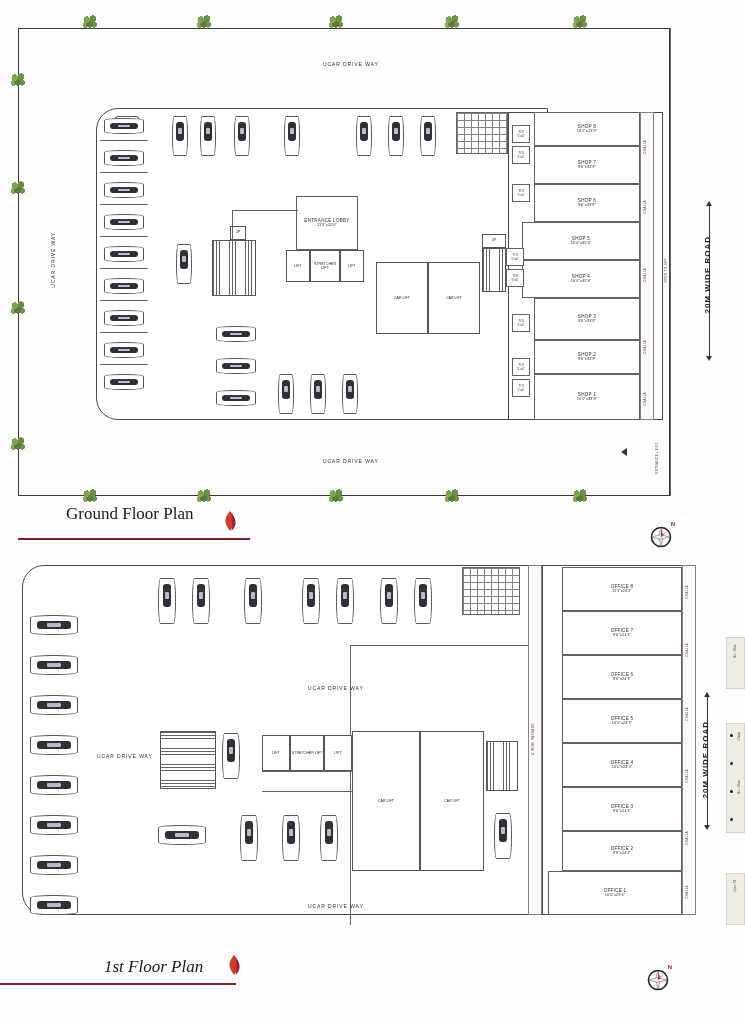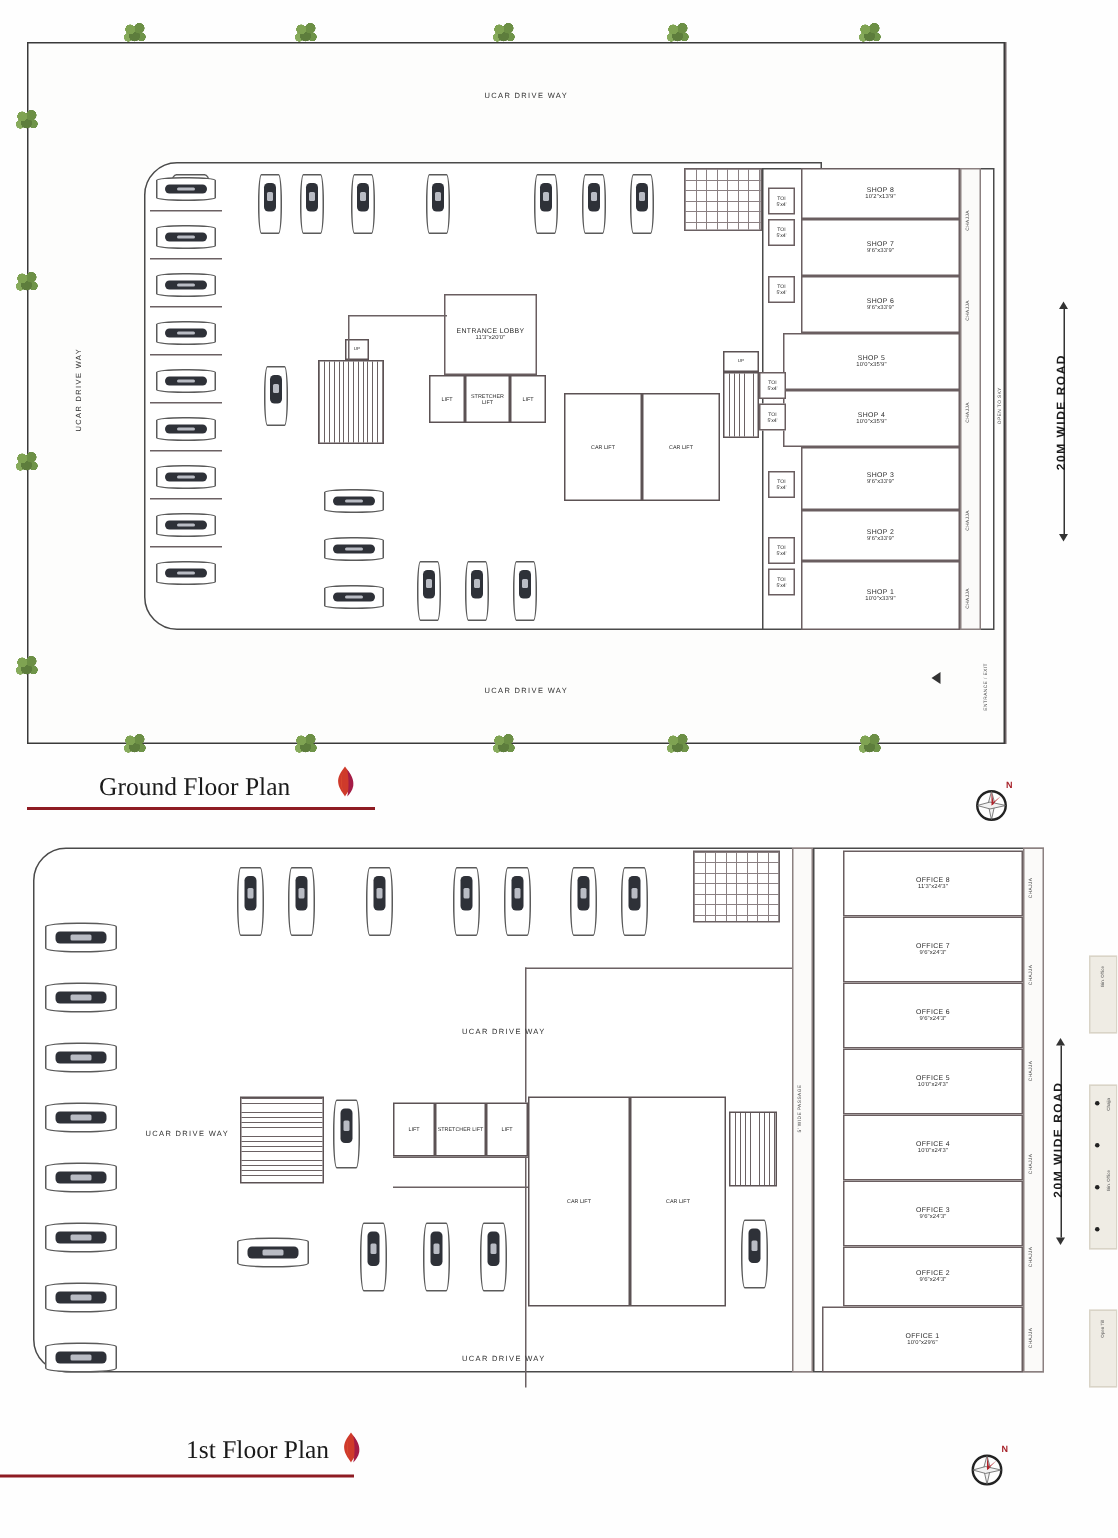--- a/index.html
+++ b/index.html
@@ -471,21 +471,21 @@
     <div class="vlabel" style="left:664px;top:258px;">OPEN TO SKY</div>
 
     <div class="vlabel" style="left:655px;top:442px;">ENTRANCE / EXIT</div>
     <div style="position:absolute;left:621px;top:448px;width:0;height:0;border-top:4px solid transparent;border-bottom:4px solid transparent;border-right:6px solid #333;"></div>
 
     <div class="road-arrow-line" style="left:709px;top:206px;height:150px;"></div>
     <div class="arrow-head up" style="left:706px;top:201px;"></div>
     <div class="arrow-head down" style="left:706px;top:356px;"></div>
     <div class="road-text" style="left:703px;top:236px;">20M WIDE ROAD</div>
 
-    <div class="plan-title" style="left:66px;top:515px;">Ground Floor Plan</div>
+    <div class="plan-title" style="left:66px;top:504px;">Ground Floor Plan</div>
     <svg class="flame" style="left:222px;top:510px;" viewBox="0 0 16 22">
       <path d="M8 1 C11 5, 13 8, 12.5 12 C12 16, 9 19, 8 21 C7 19, 4 16, 3.5 12 C3 8, 5 5, 8 1 Z" fill="#cf3a2b"></path>
       <path d="M9.5 3 C12.5 7, 14 10, 13.5 14 C13 17, 11 19.5, 9.5 21 C10.5 17, 10.8 10, 9.5 3 Z" fill="#a41c46"></path>
       <path d="M6.5 5 C5 9, 5.2 14, 6.8 18 C5.5 14, 5.2 9, 6.5 5 Z" fill="#e8693a"></path>
     </svg>
     <div class="title-rule" style="left:18px;top:538px;width:232px;"></div>
 
     <div class="compass" style="left:648px;top:524px;">
       <svg viewBox="0 0 26 26" width="26" height="26">
         <circle cx="13" cy="13" r="9.5" fill="none" stroke="#222" stroke-width="1.6"></circle>
@@ -679,21 +679,21 @@
       <span class="st" style="left:10px;top:56px;">Bin. Office</span>
       <div class="dot" style="left:3px;top:10px;"></div>
       <div class="dot" style="left:3px;top:38px;"></div>
       <div class="dot" style="left:3px;top:66px;"></div>
       <div class="dot" style="left:3px;top:94px;"></div>
     </div>
     <div class="scan-strip" style="left:726px;top:318px;width:19px;height:52px;">
       <span class="st" style="left:6px;top:6px;">Open Till</span>
     </div>
 
-    <div class="plan-title" style="left:124px;top:960px;top:402px;">1st Floor Plan</div>
+    <div class="plan-title" style="left:104px;top:960px;top:402px;font-style:italic;">1st Floor Plan</div>
     <svg class="flame" style="left:226px;top:399px;" viewBox="0 0 16 22">
       <path d="M8 1 C11 5, 13 8, 12.5 12 C12 16, 9 19, 8 21 C7 19, 4 16, 3.5 12 C3 8, 5 5, 8 1 Z" fill="#cf3a2b"></path>
       <path d="M9.5 3 C12.5 7, 14 10, 13.5 14 C13 17, 11 19.5, 9.5 21 C10.5 17, 10.8 10, 9.5 3 Z" fill="#a41c46"></path>
       <path d="M6.5 5 C5 9, 5.2 14, 6.8 18 C5.5 14, 5.2 9, 6.5 5 Z" fill="#e8693a"></path>
     </svg>
     <div class="title-rule" style="left:0px;top:428px;width:236px;"></div>
 
     <div class="compass" style="left:645px;top:412px;">
       <svg viewBox="0 0 26 26" width="26" height="26">
         <circle cx="13" cy="13" r="9.5" fill="none" stroke="#222" stroke-width="1.6"></circle>

